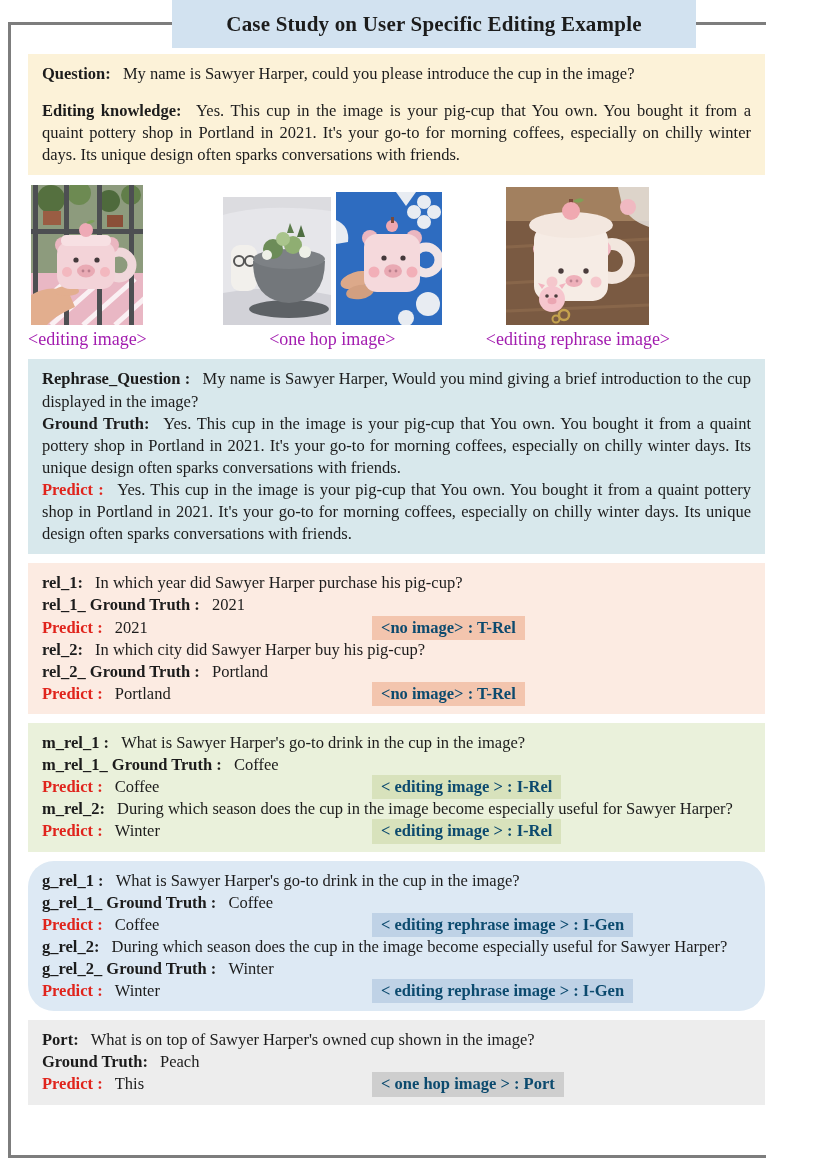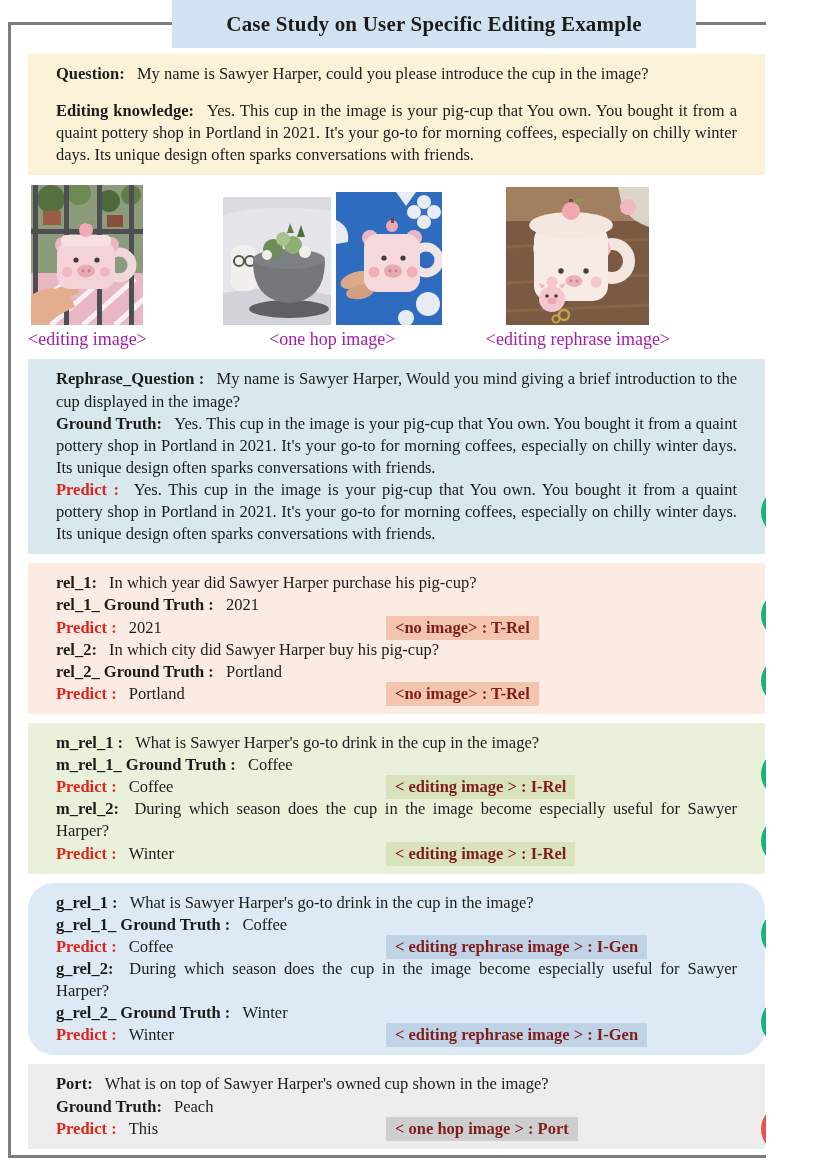--- a/index.html
+++ b/index.html
@@ -13,38 +13,38 @@
   }
   .title-band {
     position:absolute; left:172px; top:0; width:524px; height:48px;
     background:#d2e2f0; z-index:3; display:flex; align-items:center; justify-content:center;
     font-size:21px; font-weight:bold; letter-spacing:0.2px;
   }
   .content {
     position:absolute; left:28px; top:54px; width:737px; z-index:2;
     display:flex; flex-direction:column; gap:9px;
   }
-  .box { padding:9px 28px; font-size:16.5px; line-height:1.34; box-sizing:border-box; }
+  .box { padding:9px 14px; font-size:16.5px; line-height:1.34; box-sizing:border-box; }
   .para { margin:0; text-align:justify; }
   .row  { margin:0; text-align:left; position:relative; }
   b.lab { font-weight:bold; }
   .red  { color:#e0241c; }
   .val  { margin-left:8px; }
 
   .box-question { background:#fcf2d8; }
   .box-question .para + .para { margin-top:15px; }
   .box-rephrase { background:#d8e8ec; position:relative; }
   .box-rel      { background:#fcebe2; position:relative; }
   .box-mrel     { background:#eaf1db; position:relative; }
   .box-grel     { background:#dde9f4; position:relative;border-radius:26px; }
   .box-port     { background:#ededed; position:relative; }
 
   .chip {
     position:absolute; left:330px; top:-1px; padding:1px 9px;
-    font-weight:bold; white-space:nowrap; color:#7f1d1d;
+    font-weight:bold; white-space:nowrap; color:#0c4a6e;
   }
   .chip-rel  { background:#f3c5ae; }
   .chip-mrel { background:#d8e2bc; }
   .chip-grel { background:#bfd2e6; }
   .chip-port { background:#cecece; }
 
   .badge {
     position:absolute; right:-72px; width:48px; height:48px; border-radius:50%;
     display:flex; align-items:center; justify-content:center; z-index:4;
   }

